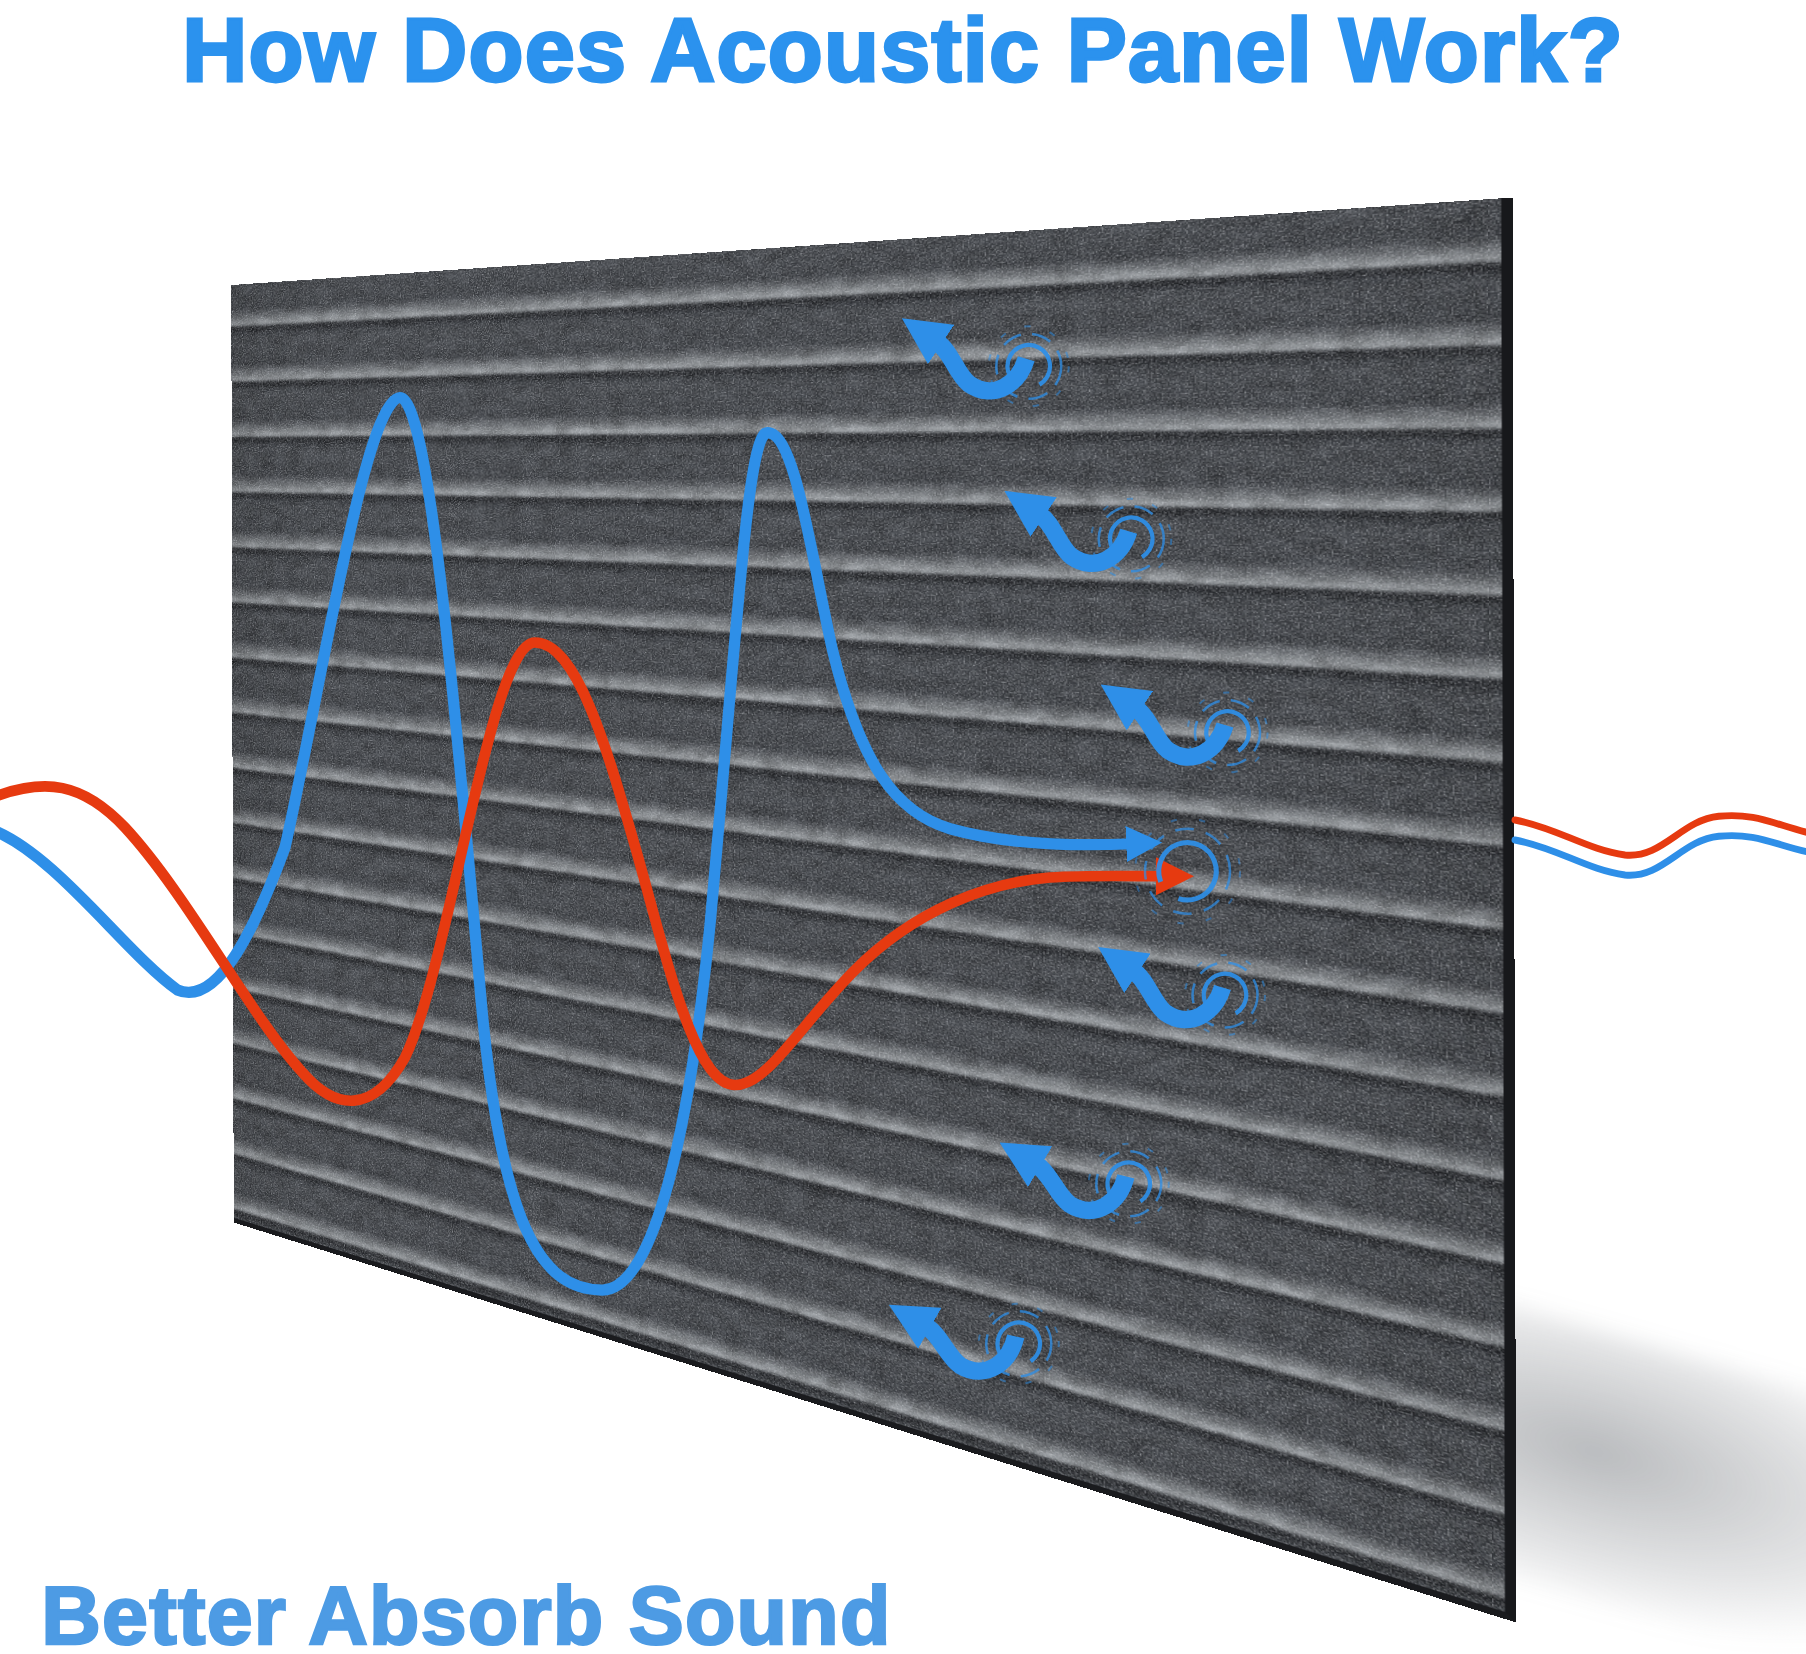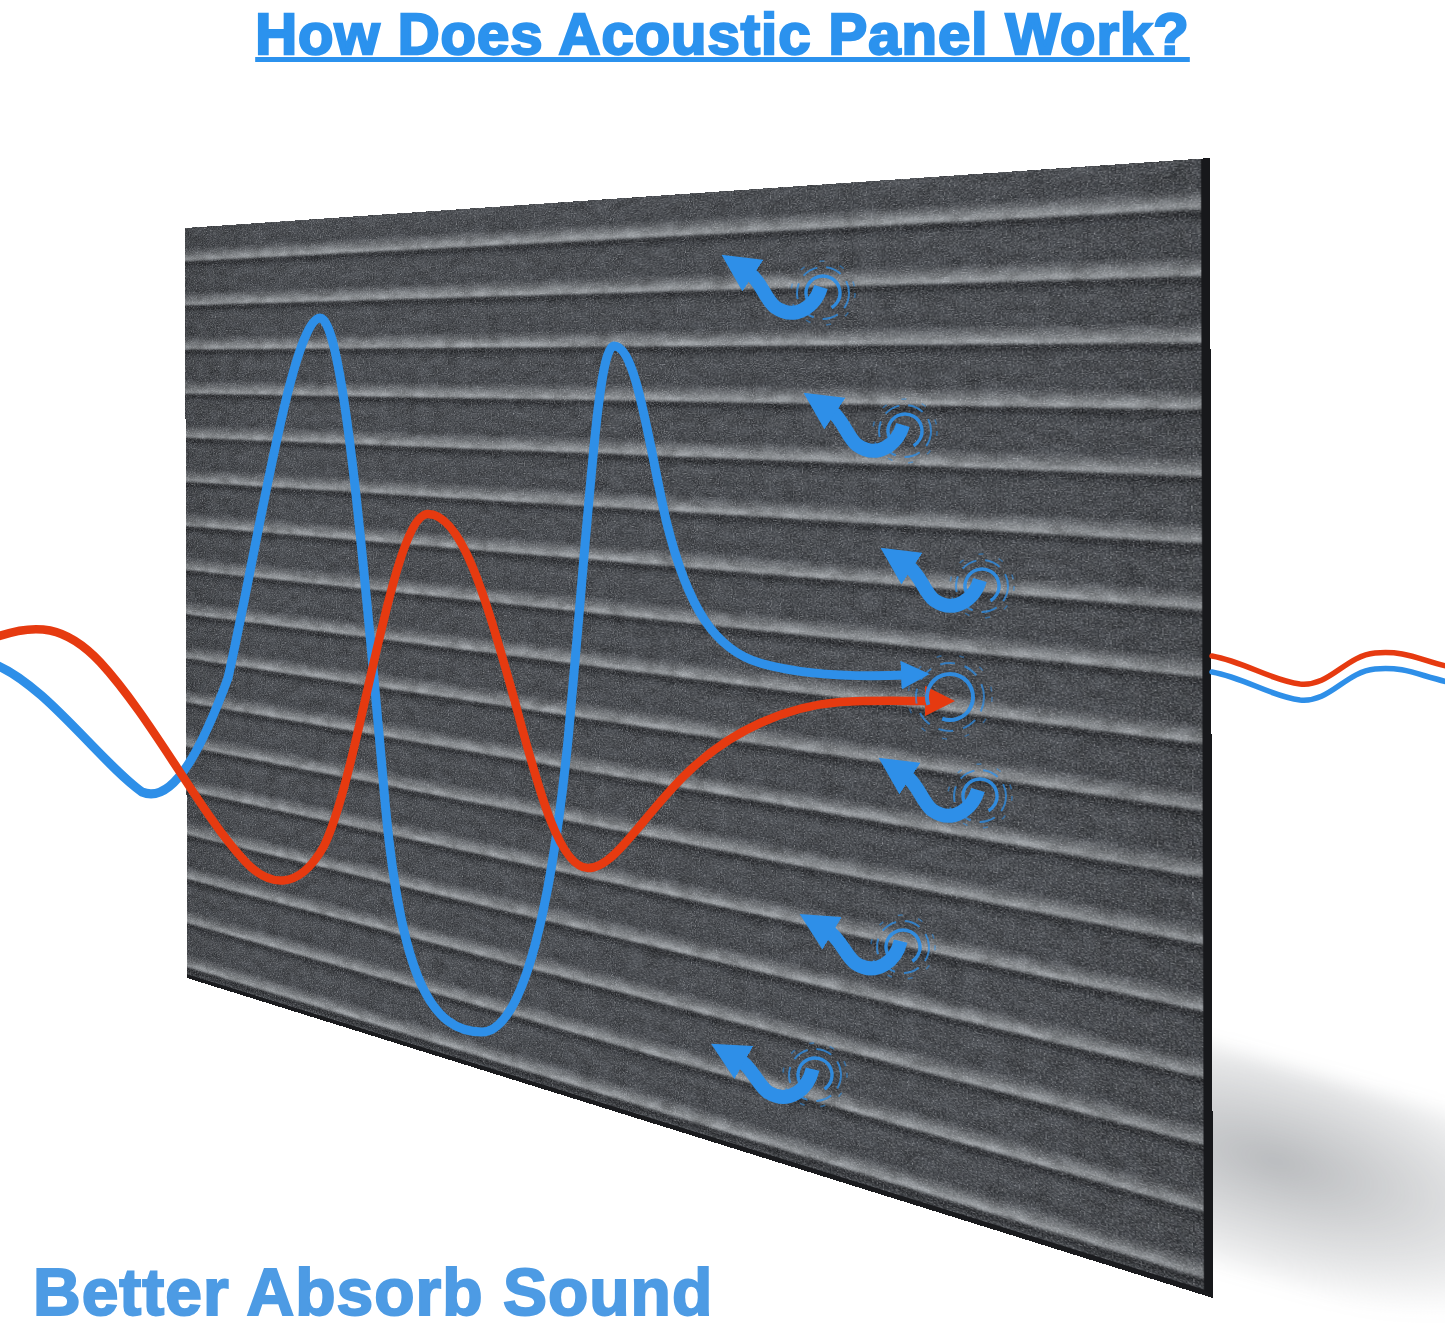--- a/index.html
+++ b/index.html
@@ -1,20 +1,20 @@
 <!DOCTYPE html>
 <html><head>
 <meta charset="utf-8">
 <style>
   html,body{margin:0;padding:0;background:#ffffff;}
   .stage{position:relative;width:1445px;height:1323px;background:#ffffff;overflow:hidden;
          font-family:"Liberation Sans","DejaVu Sans",sans-serif;}
   .title{position:absolute;top:0px;left:0;width:100%;text-align:center;
-         font-size:58px;font-weight:bold;letter-spacing:1px;color:#2b92ee;
-         -webkit-text-stroke:2.4px #2b92ee;white-space:nowrap;z-index:6;text-decoration:underline;}
+         font-size:72px;font-weight:bold;letter-spacing:1px;color:#2b92ee;
+         -webkit-text-stroke:2.4px #2b92ee;white-space:nowrap;z-index:6;}
   .caption{position:absolute;top:1254px;left:33px;
          font-size:66px;font-weight:bold;letter-spacing:1px;color:#4d9be4;
          -webkit-text-stroke:2px #4d9be4;white-space:nowrap;z-index:6;}
   .floor-shadow{position:absolute;left:1140px;top:1090px;width:430px;height:210px;
          background:radial-gradient(ellipse at 30% 45%, rgba(70,75,82,0.38), rgba(90,95,102,0.16) 52%, rgba(120,125,130,0) 78%);
          filter:blur(9px);transform:rotate(16deg);z-index:1;}
   .panel{position:absolute;left:0;top:0;width:1030px;height:1000px;
          box-sizing:border-box;
          transform-origin:0 0 0;
          transform:matrix3d(0.593233,-0.1204369,0,-0.00033216, 0.0020048,0.750025,0,0.0000000257, 0,0,1,0, 185,228,0,1);

